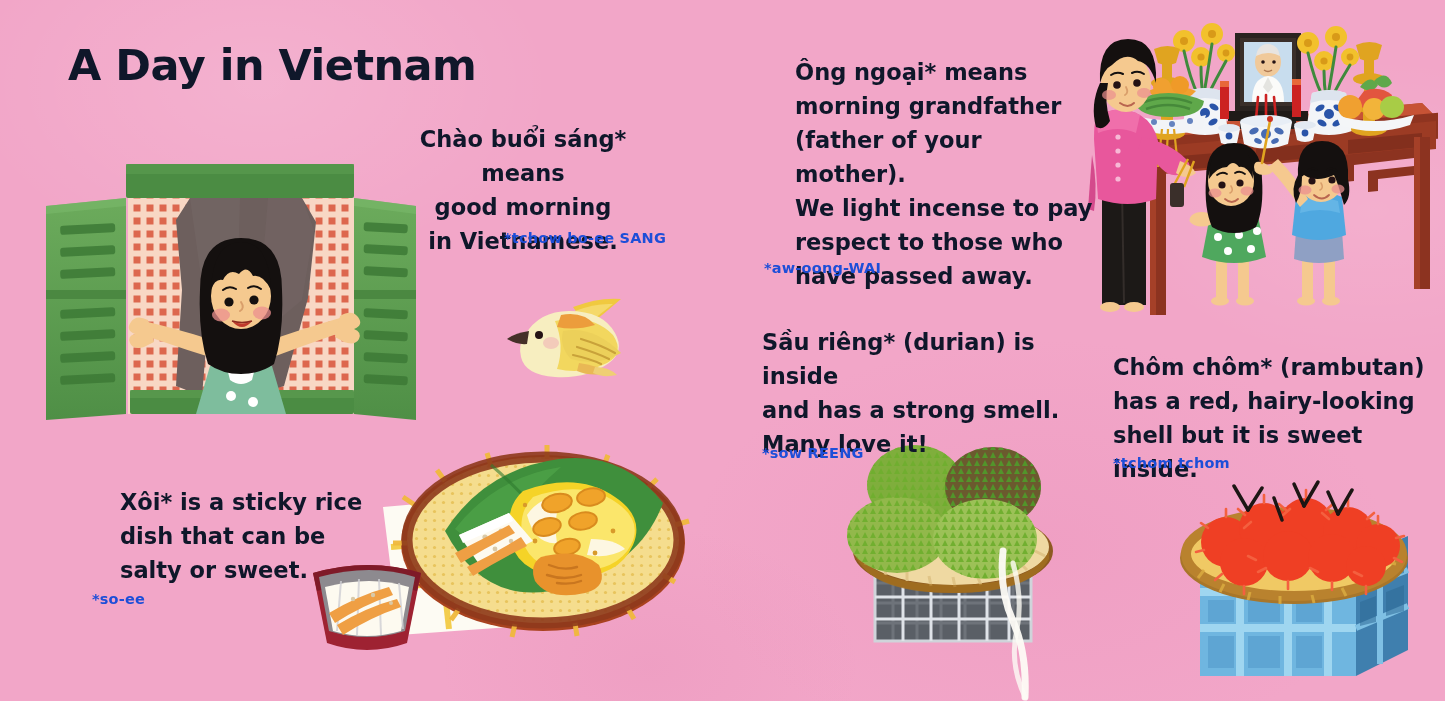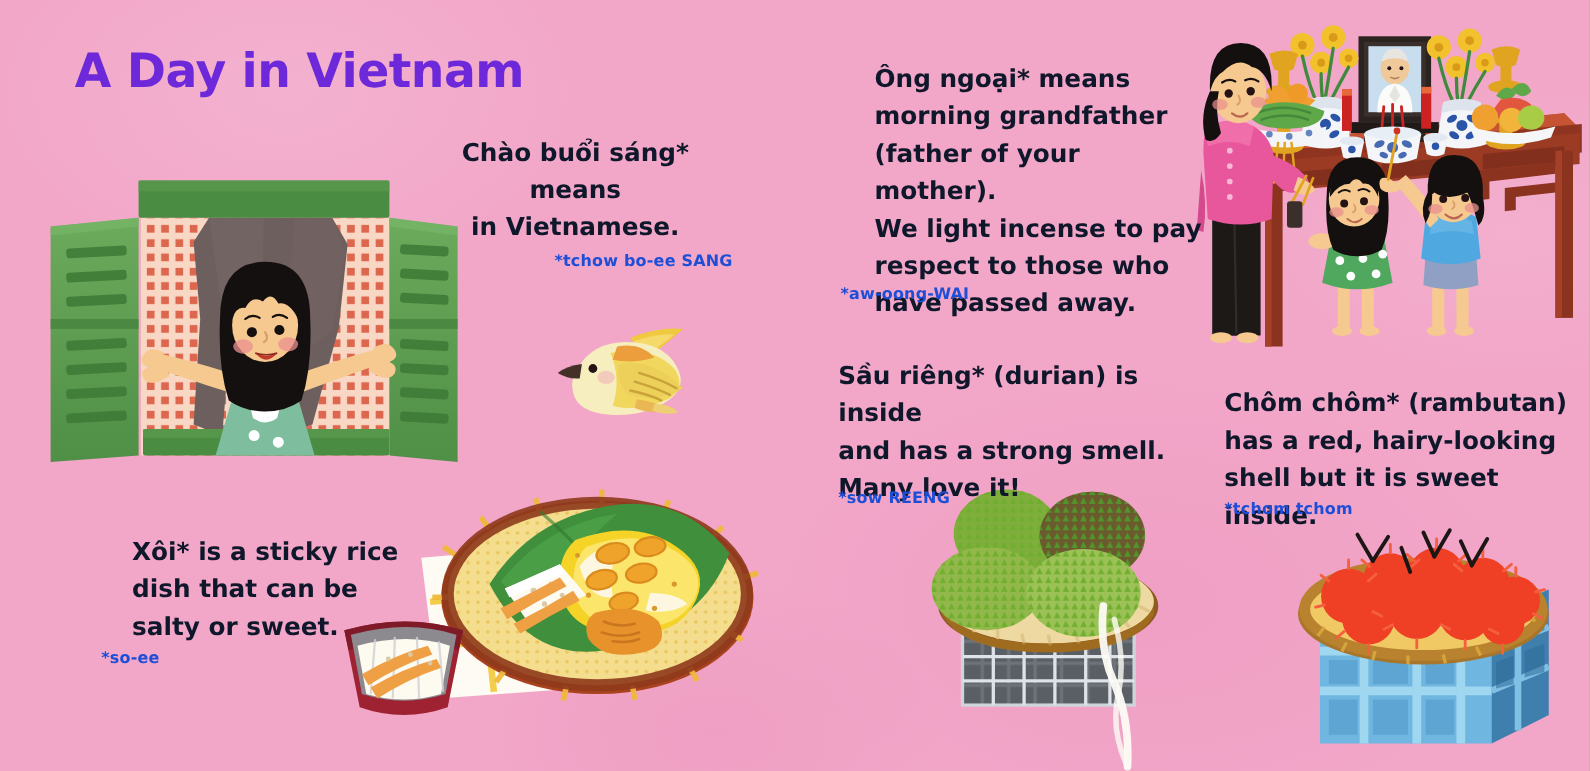--- a/index.html
+++ b/index.html
@@ -30,21 +30,21 @@
       radial-gradient(ellipse 300px 200px at 45% 95%, rgba(214,110,160,.12), rgba(214,110,160,0) 70%);
     z-index: 1;
   }
 
   .txt { position: absolute; z-index: 6; }
 
   .title {
     font-weight: 800;
     font-size: 43px;
     letter-spacing: -0.5px;
-    color: #6d28d9;
+    color: #0f172a;
     white-space: nowrap;
   }
   .body-text {
     font-weight: 700;
     font-size: 22.5px;
     line-height: 34px;
     color: #0f172a;
   }
   .body-text.center { text-align: center; }
   .pronounce {
@@ -151,20 +151,21 @@
 
         <path d="M201 152 q4 6 -1 9" stroke="#d99e6a" stroke-width="2" fill="none" stroke-linecap="round"></path>
         <path d="M192 171 q10 12 20 0 q-10 5 -20 0 z" fill="#c0392b"></path>
         <path d="M192 171 q10 3 20 0" stroke="#8e2a20" stroke-width="1.5" fill="none"></path>
       </g>
     </svg>
   </div>
 
   <div class="txt body-text center" style="left:380px; top:122px; width:286px;">
     <div>Chào buổi sáng* means</div>
+    <div>good morning</div>
     <div>in Vietnamese.</div>
   </div>
   <div class="txt pronounce" style="left:380px; top:228px; width:286px; text-align:right;">*tchow bo-ee SANG</div>
 
   <div class="art" style="left:495px; top:295px; width:160px; height:95px;">
     <svg width="160" height="95" viewBox="0 0 160 95">
 
       <path d="M78 12 q26 -10 48 -8 q-16 14 -34 28 z" fill="#f0c93f"></path>
       <path d="M80 16 q20 -8 38 -7 q-14 11 -28 22 z" fill="#f5d96a"></path>
 

